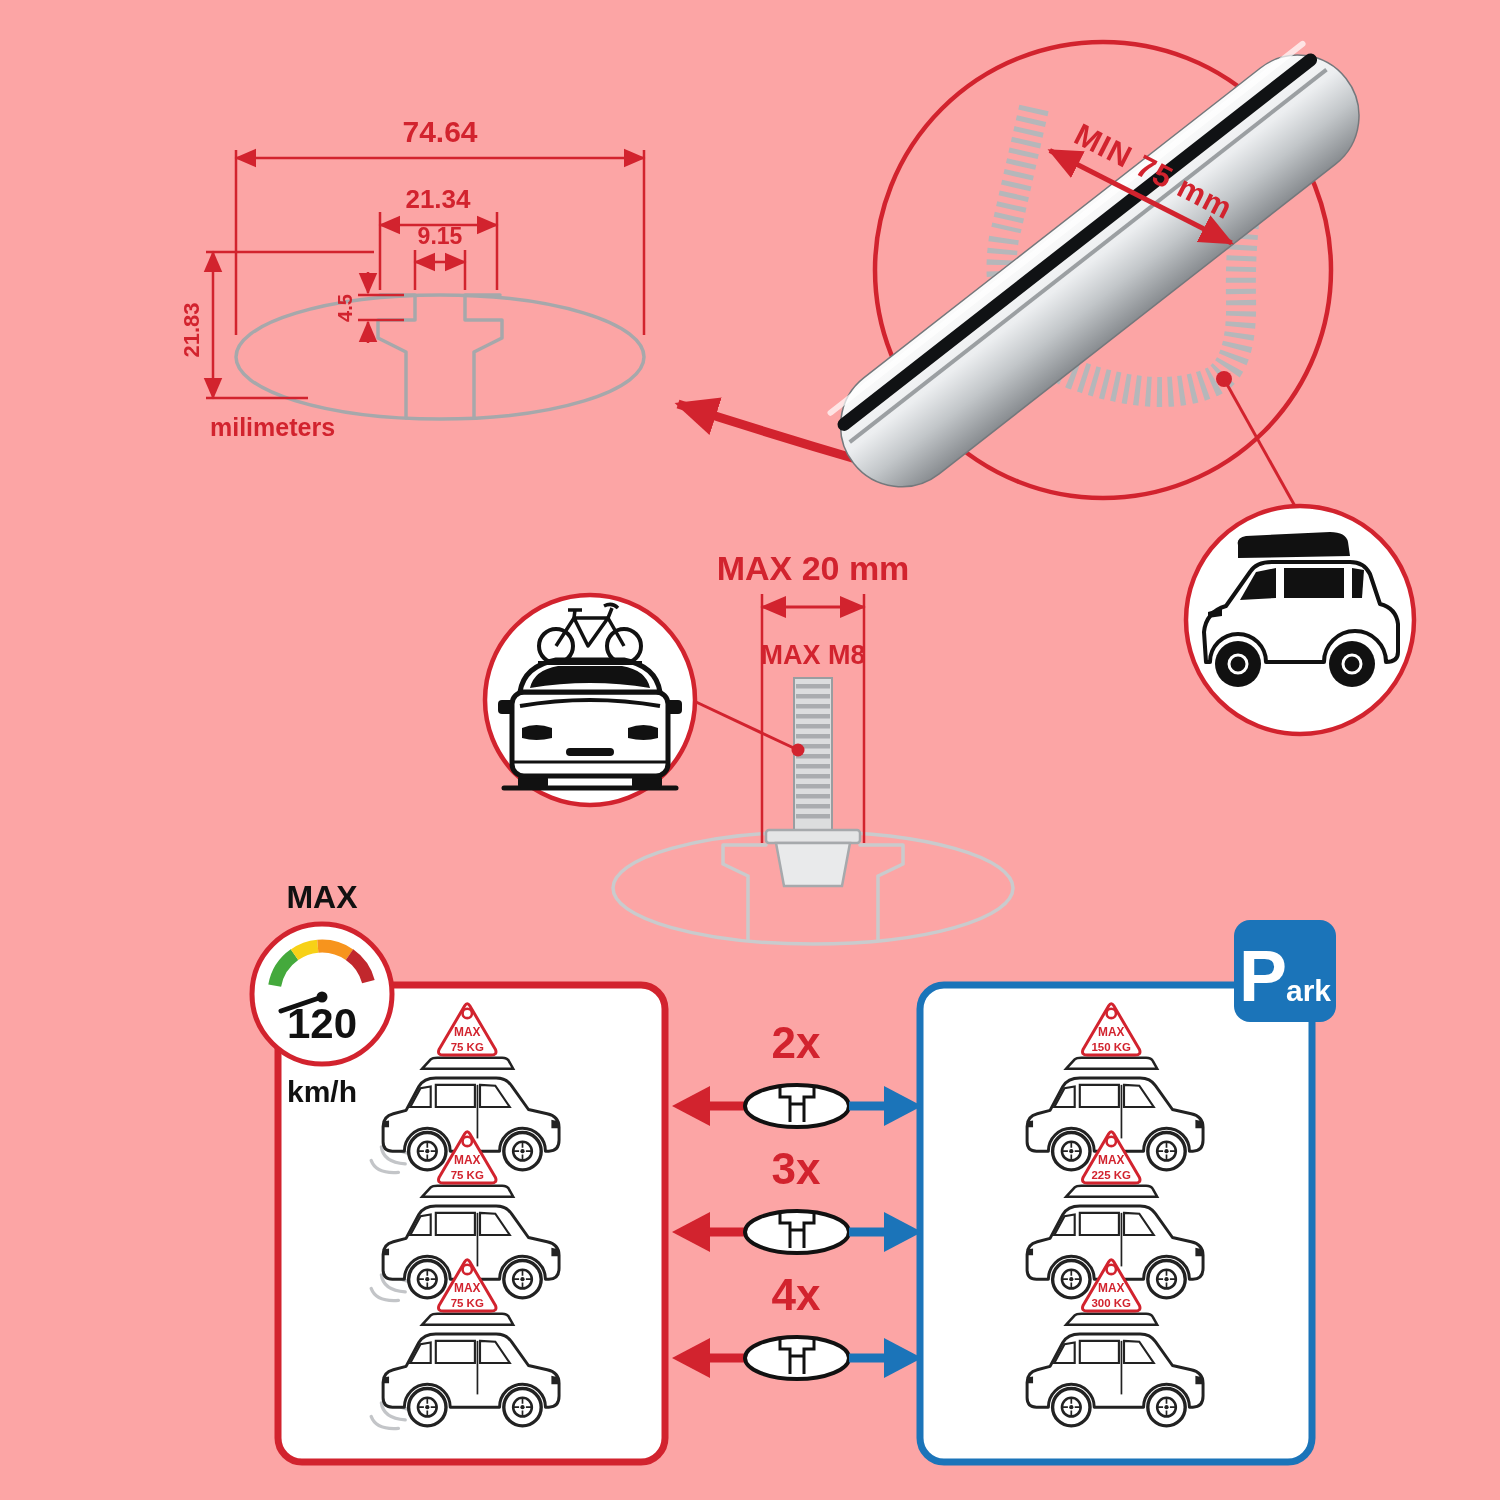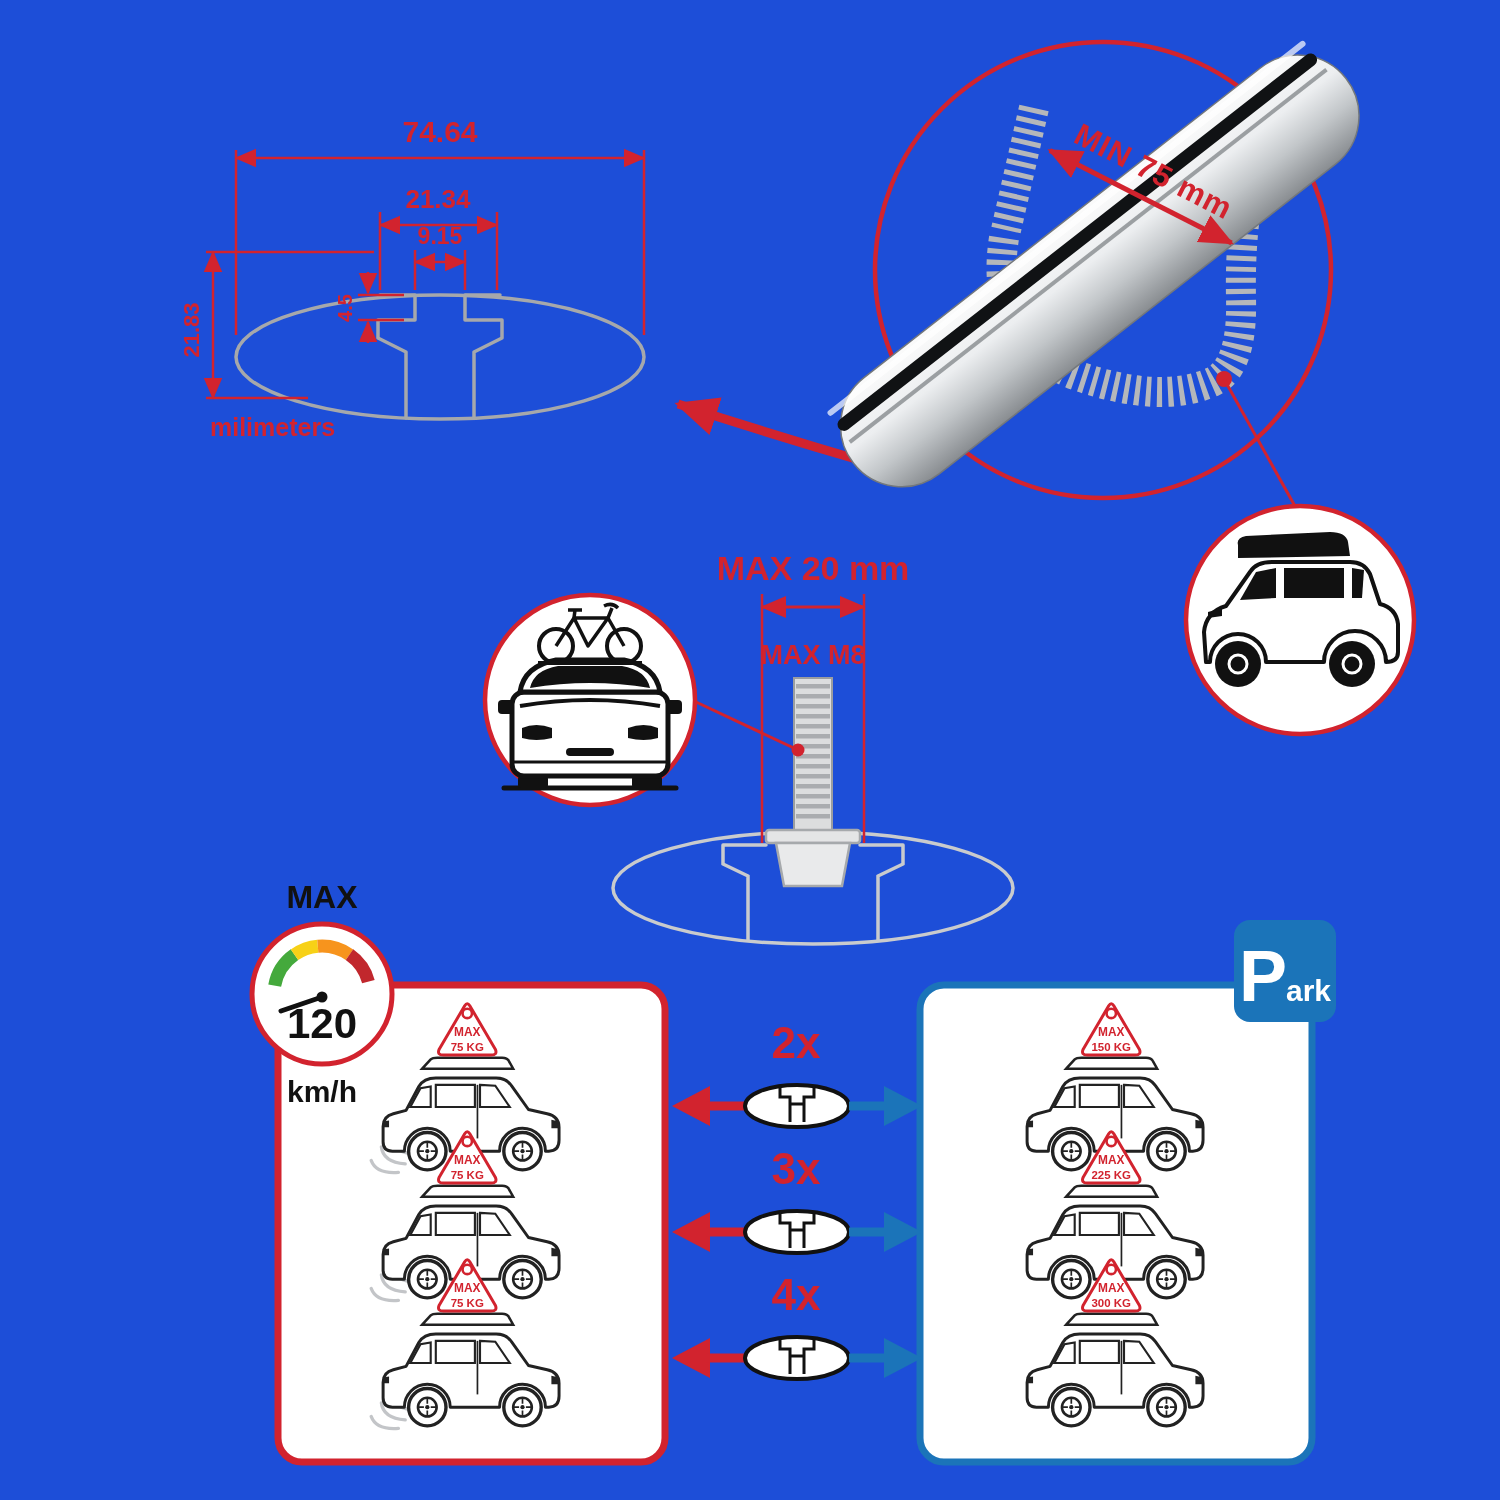--- a/index.html
+++ b/index.html
@@ -1,16 +1,16 @@
 <!DOCTYPE html>
 <html><head>
 <meta charset="utf-8">
 <style>
   html,body{margin:0;padding:0;background:#ffffff;}
-  .canvas{position:relative;width:1500px;height:1500px;background:#1d4ed8;overflow:hidden;}
+  .canvas{position:relative;width:1500px;height:1500px;background:#fca5a5;overflow:hidden;}
   svg{font-family:"Liberation Sans",sans-serif;display:block;}
   .red-t{fill:#d2232e;font-weight:bold;}
   .blk-t{fill:#111111;font-weight:bold;}
   .wht-t{fill:#ffffff;font-weight:bold;}
   .dim{stroke:#d2232e;stroke-width:2.5;fill:none;}
   .dim3{stroke:#d2232e;stroke-width:3;fill:none;}
   .prof{stroke:#a6a8ab;stroke-width:3.5;fill:none;stroke-linecap:round;}
   .ghost{stroke:#c9cbcd;stroke-width:3.5;fill:none;stroke-linecap:round;}
 </style>
 </head>

